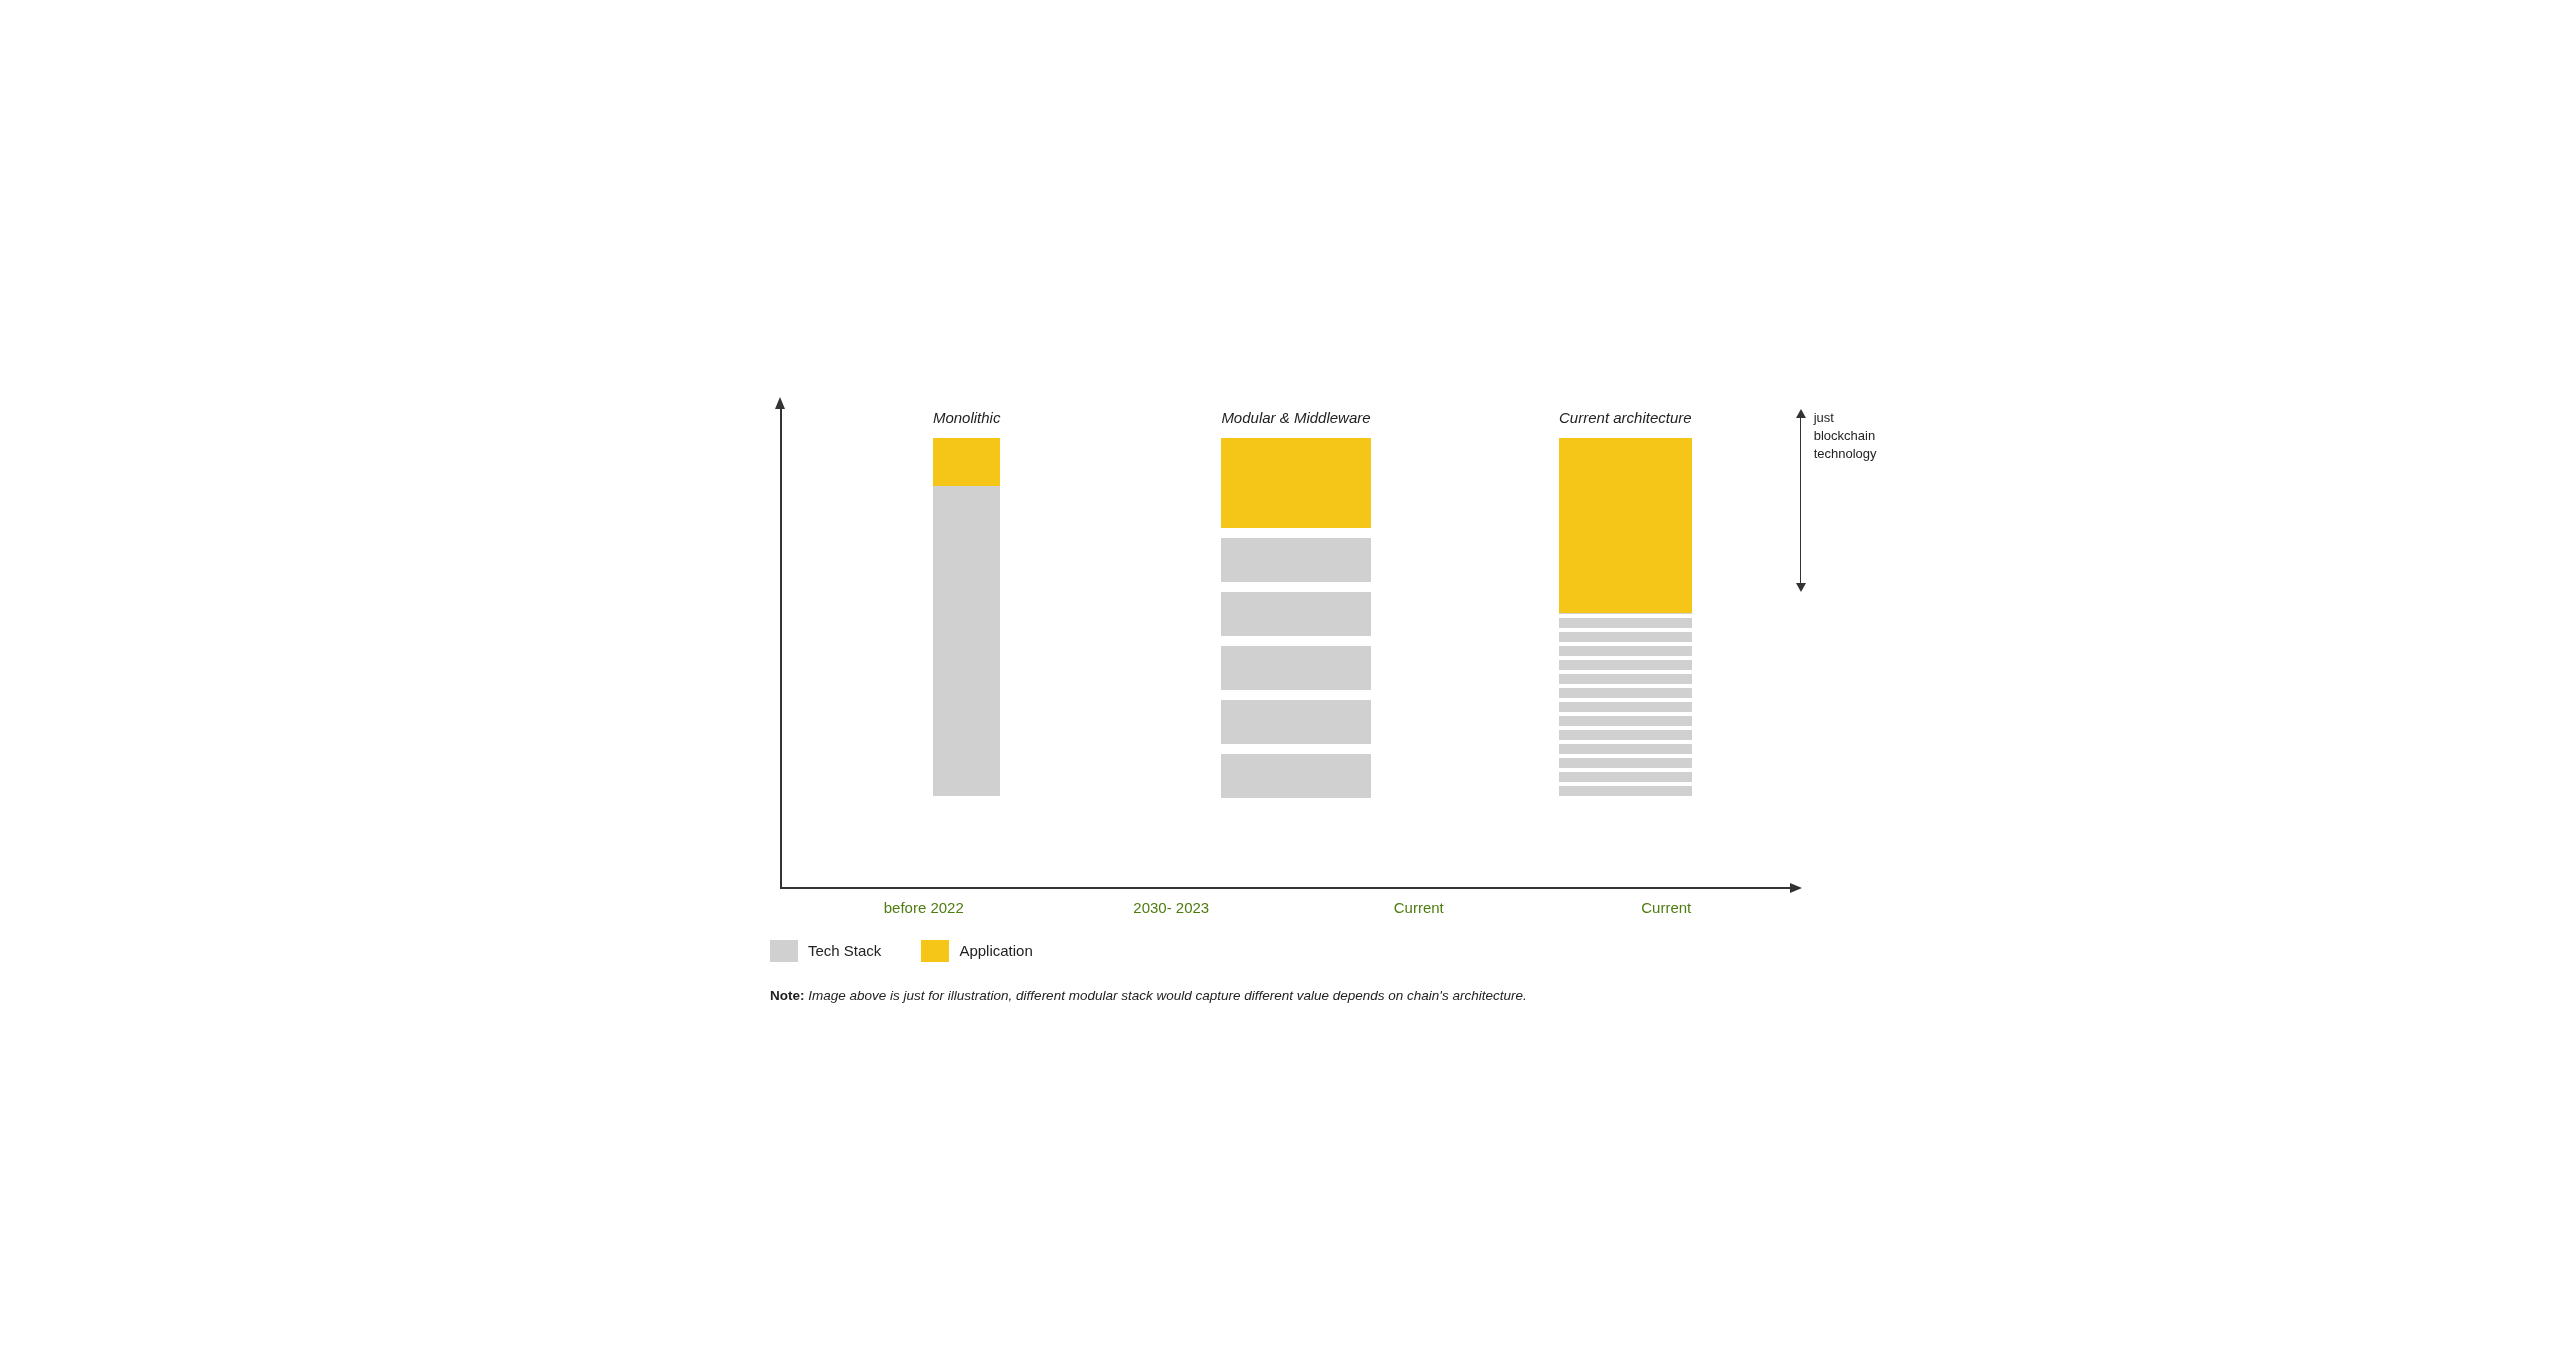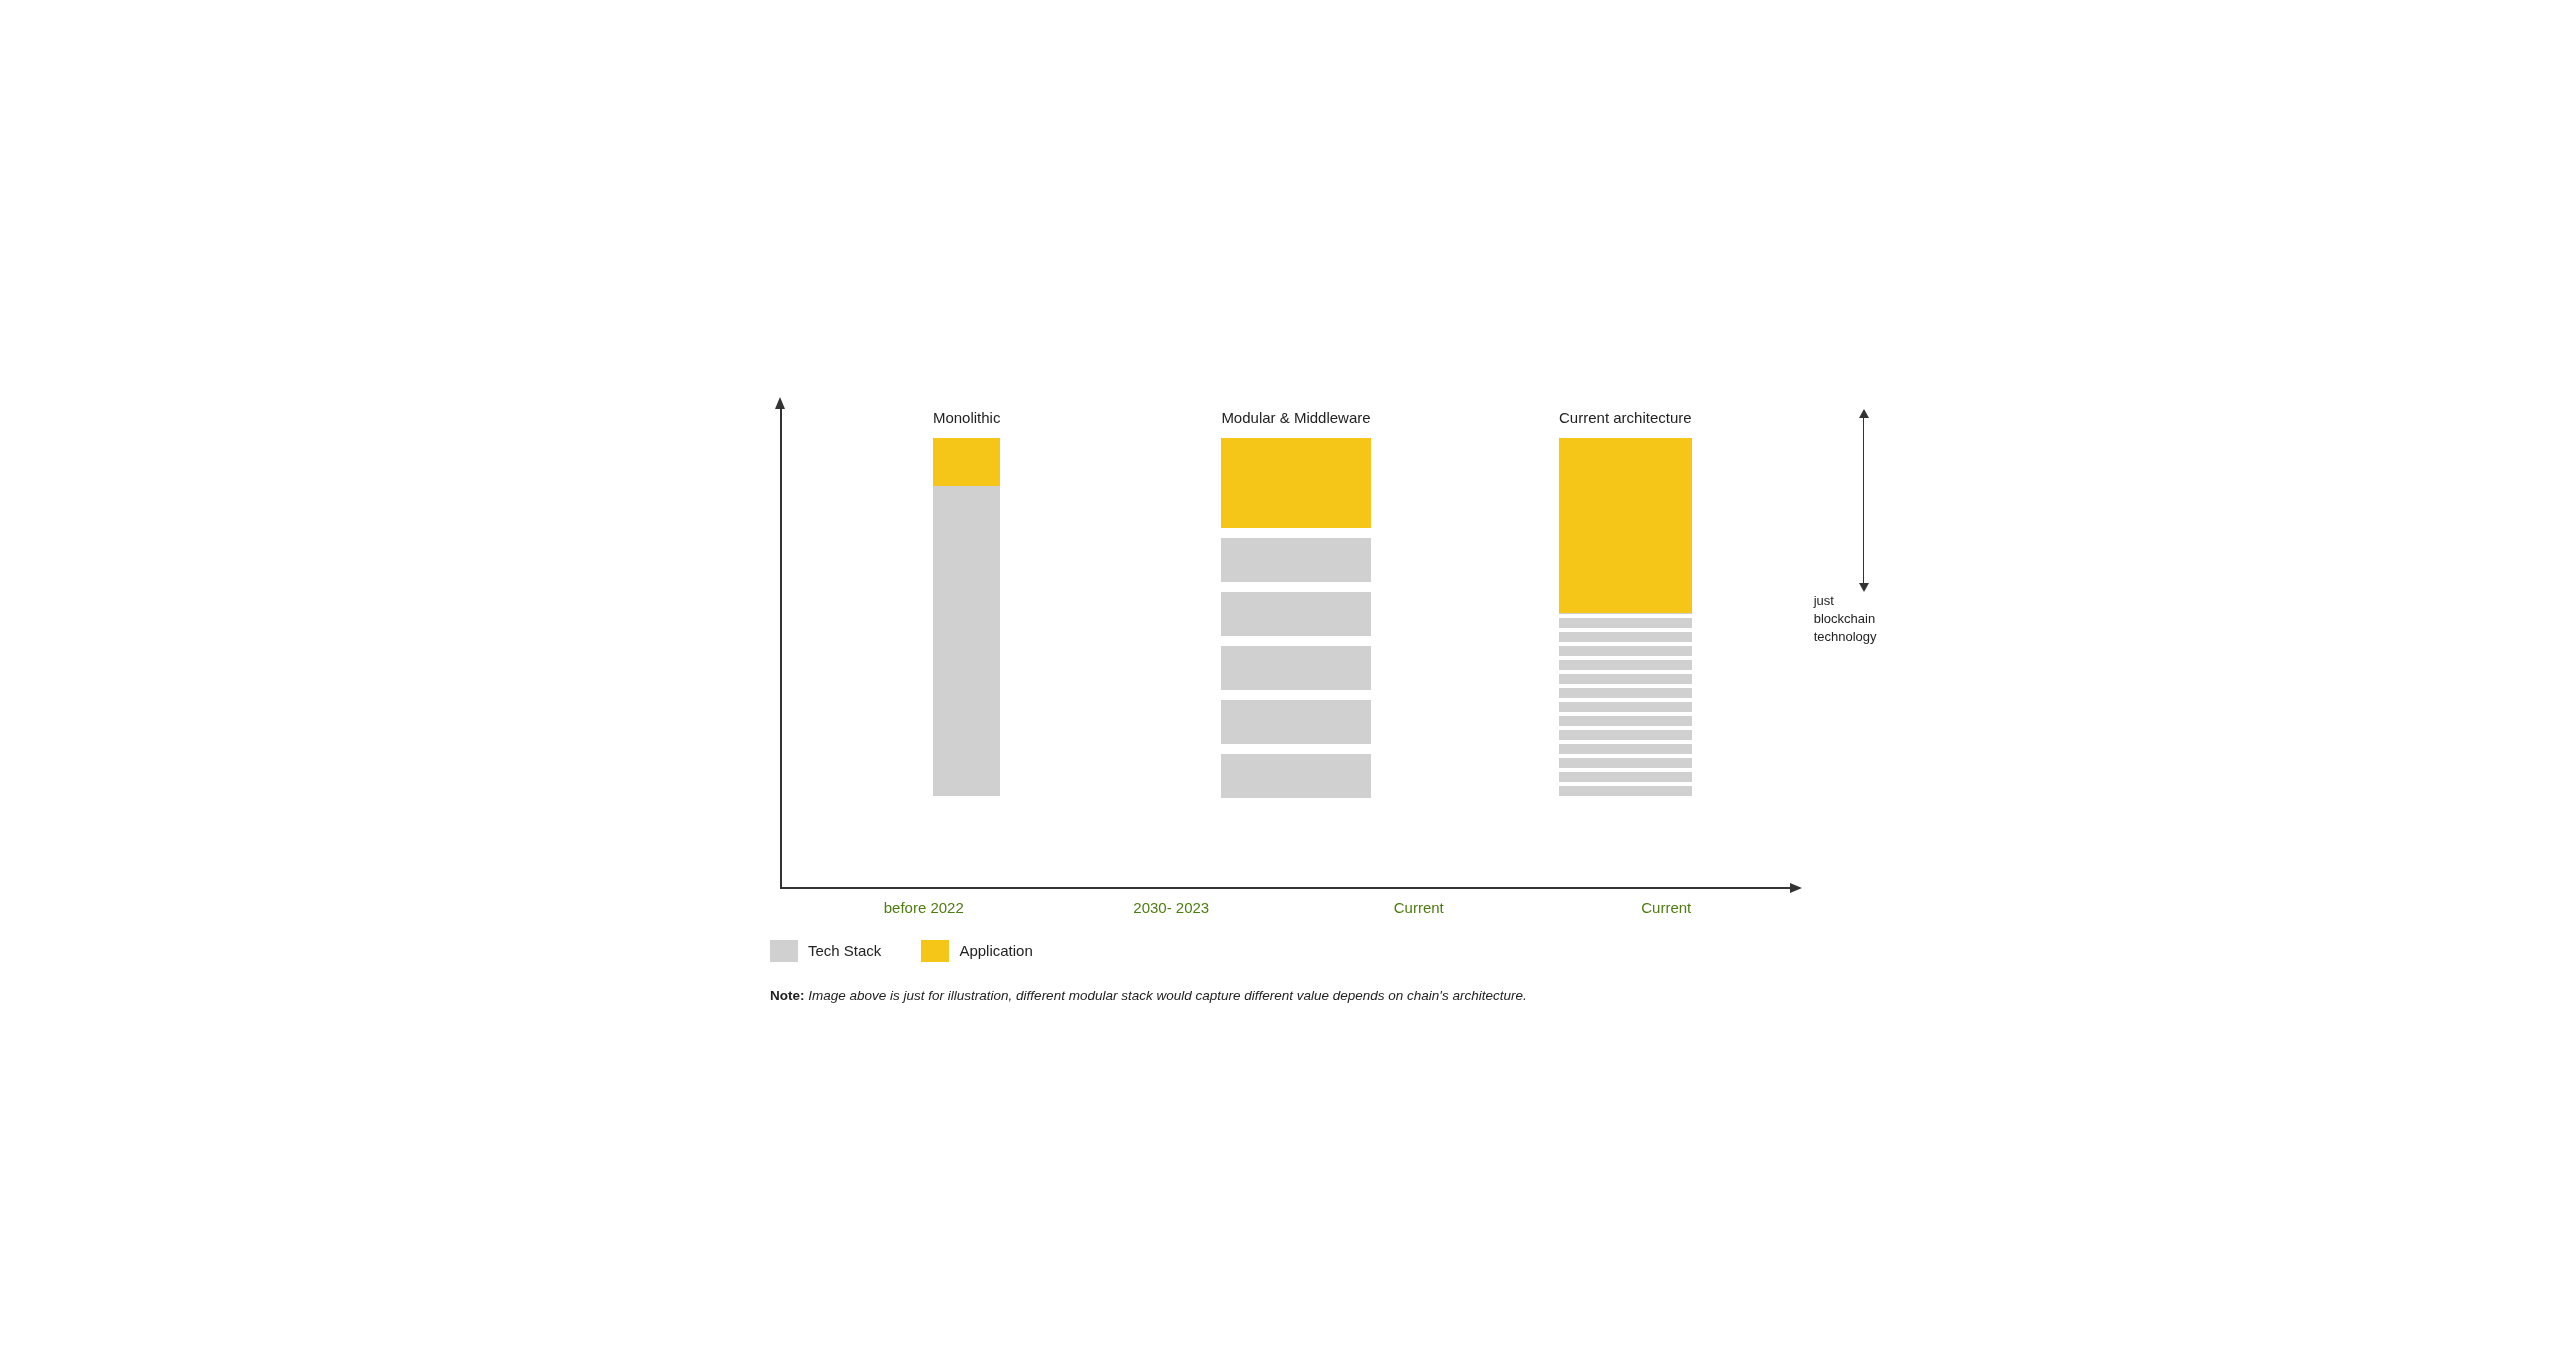--- a/index.html
+++ b/index.html
@@ -82,20 +82,21 @@
       margin: 0 20px;
       flex: 1;
       position: relative;
     }
     .bar-label-top {
       font-size: 15px;
       color: #222;
       margin-bottom: 12px;
       text-align: center;
       white-space: nowrap;
+      font-style: italic;
     }
     .bar-stack {
       display: flex;
       flex-direction: column;
       width: 100%;
       align-items: stretch;
     }
     .bar-segment {
       width: 100%;
     }
@@ -228,21 +229,21 @@
               </div>
             </div>
           </div>
           <div class="bar-group-wrapper">
             <div class="bar-group">
               <div class="bar-label-top">Current architecture</div>
               <div class="bar-stack">
                 <div class="bar-segment gold" style="height: 175px;"></div>
                 <div class="bar-segment gray-striped" style="height: 183px;"></div>
               </div>
-              <div style="position: absolute; right: -185px; bottom: 0px; display: flex; flex-direction: column; align-items: flex-end; top: 0px;">
+              <div style="position: absolute; right: -185px; bottom: 0px; display: flex; align-items: flex-start; top: 0px;">
                 <div style="display: flex; flex-direction: column; align-items: center; height: 183px; margin-right: 8px;">
                   <div class="arrow-head-up"></div>
                   <div class="v-line" style="flex: 1 1 0%;"></div>
                   <div class="arrow-head-down"></div>
                 </div>
                 <div class="annotation-text">just<br>blockchain<br>technology</div>
               </div>
             </div>
           </div>
         </div>

